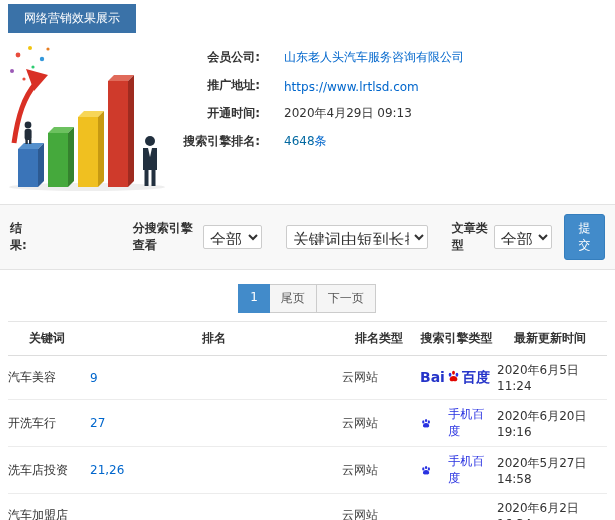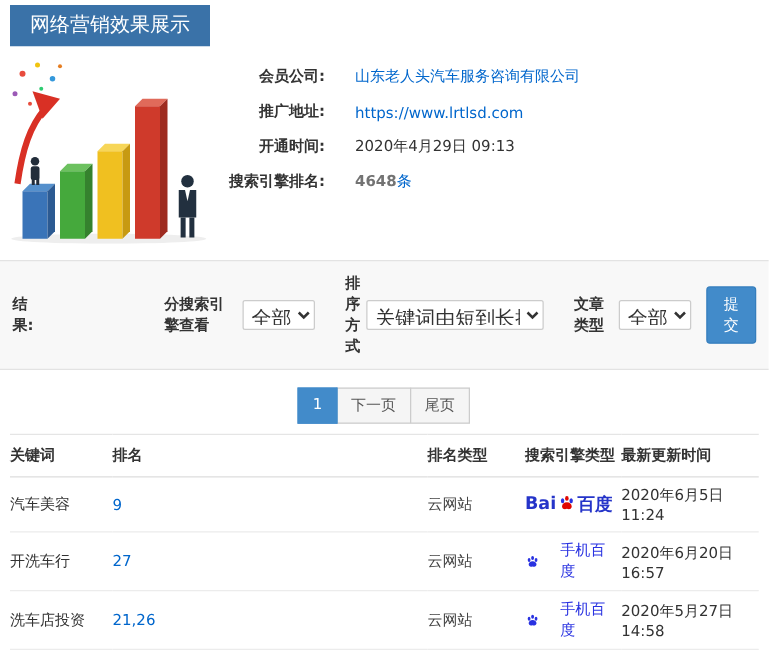--- a/index.html
+++ b/index.html
@@ -5,30 +5,30 @@
   * { box-sizing: border-box; }
   html,body { margin:0; padding:0; }
   body {
     width:615px; height:520px; overflow:hidden;
     background:#fff; color:#333;
     font-family:"DejaVu Sans","Liberation Sans",sans-serif;
     font-size:12px;
   }
   .title-bar {
     display:inline-block; margin:4px 0 0 8px; padding:6px 16px;
-    background:#3a72a8; color:#fff; font-size:16px;
+    background:#3a72a8; color:#fff; font-size:12px;
   }
   .top-section { display:flex; padding:6px 0 4px 0; }
   .chart-wrap { width:168px; flex:none; padding-left:2px; }
   .info-panel { flex:1; padding-top:10px; }
-  .info-row { display:flex; align-items:center; margin-bottom:11px; }
+  .info-row { display:flex; align-items:flex-end; margin-bottom:11px; }
   .info-label { width:92px; text-align:right; font-weight:bold; color:#333; flex:none; }
   .info-value { margin-left:24px; }
   a.link { color:#0066cc; text-decoration:none; }
-  .orange { color:#737373;font-weight:bold; }
+  .orange { color:#0369a1; }
   .unit { color:#0066cc; }
 
   .filter-bar {
     display:flex; align-items:center;
     background:#f8f8f8; border-top:1px solid #e3e3e3; border-bottom:1px solid #e3e3e3;
     padding:9px 10px; margin-top:6px;
   }
   .result-label { font-weight:bold; }
   .fgroup { display:flex; align-items:center; gap:5px; margin-left:24px; }
   .fgroup:first-of-type { margin-left:100px; }
@@ -45,21 +45,21 @@
 
   .pagination { display:flex; justify-content:center; margin:14px 0 8px 0; }
   .page-item {
     padding:5px 11px; border:1px solid #ccc; background:#f5f5f5; color:#555;
     margin-left:-1px; cursor:pointer; user-select:none;
   }
   .page-item.active { background:#428bca; border-color:#428bca; color:#fff; position:relative; }
 
   table.results { width:599px; margin:2px 8px 0 8px; border-collapse:collapse; font-size:12px; }
   .results th {
-    text-align:left; font-weight:bold; color:#333;
+    text-align:center; font-weight:bold; color:#333;
     padding:8px 4px 8px 0; border-top:1px solid #e5e5e5; border-bottom:1px solid #ddd;
   }
   .results td { padding:6px 4px 6px 0; border-bottom:1px solid #ececec; vertical-align:middle; }
   .col-kw { width:82px; } .col-rank { width:252px; } .col-rtype { width:78px; }
   .col-eng { width:77px; } .col-time { width:110px; }
   td.kw { color:#333; }
   a.rank { color:#0066cc; text-decoration:none; }
   td.rtype { color:#444; }
   td.time { color:#333; }
 
@@ -141,38 +141,37 @@
 
 <div class="filter-bar">
   <span class="result-label">结果:</span>
   <div class="fgroup">
     <span class="flabel">分搜索引擎查看</span>
     <select class="sel-engine">
       <option>全部</option>
     </select>
   </div>
   <div class="fgroup">
-    <span class="flabel">排序方式</span>
     <select class="sel-sort">
       <option>关键词由短到长排序</option>
     </select>
   </div>
   <div class="fgroup">
     <span class="flabel">文章类型</span>
     <select class="sel-type">
       <option>全部</option>
     </select>
   </div>
   <button class="submit-btn">提交</button>
 </div>
 
 <div class="pagination">
   <span class="page-item active">1</span>
+  <span class="page-item">尾页</span>
   <span class="page-item">下一页</span>
-  <span class="page-item">尾页</span>
 </div>
 
 <table class="results">
   <colgroup>
     <col class="col-kw">
       <col class="col-rank">
       <col class="col-rtype">
       <col class="col-eng">
       <col class="col-time">
   </colgroup>
@@ -215,21 +214,21 @@
       <span class="baidu-mobile">
         <svg class="paw-sm" width="13" height="13" viewBox="0 0 24 24">
           <ellipse cx="6.5" cy="9" rx="2.2" ry="3.2" fill="#2932e1"></ellipse>
           <ellipse cx="17.5" cy="9" rx="2.2" ry="3.2" fill="#2932e1"></ellipse>
           <ellipse cx="12" cy="6" rx="2.3" ry="3.1" fill="#2932e1"></ellipse>
           <path d="M12 11c-3.6 0-6.2 2.6-6.2 5.3 0 2 1.6 3.4 3.5 3.4 1 0 1.9-.5 2.7-.5s1.7.5 2.7.5c1.9 0 3.5-1.4 3.5-3.4C18.2 13.6 15.6 11 12 11z" fill="#2932e1"></path>
         </svg>
         <span>手机百度</span>
       </span>
     </td>
-    <td class="time">2020年6月20日 16:57</td>
+    <td class="time">2020年6月20日 19:16</td>
   </tr>
 
   <tr>
     <td class="kw">洗车店投资</td>
     <td><a class="rank" href="#">21,26</a></td>
     <td class="rtype">云网站</td>
     <td>
       
       <span class="baidu-mobile">
         <svg class="paw-sm" width="13" height="13" viewBox="0 0 24 24">

